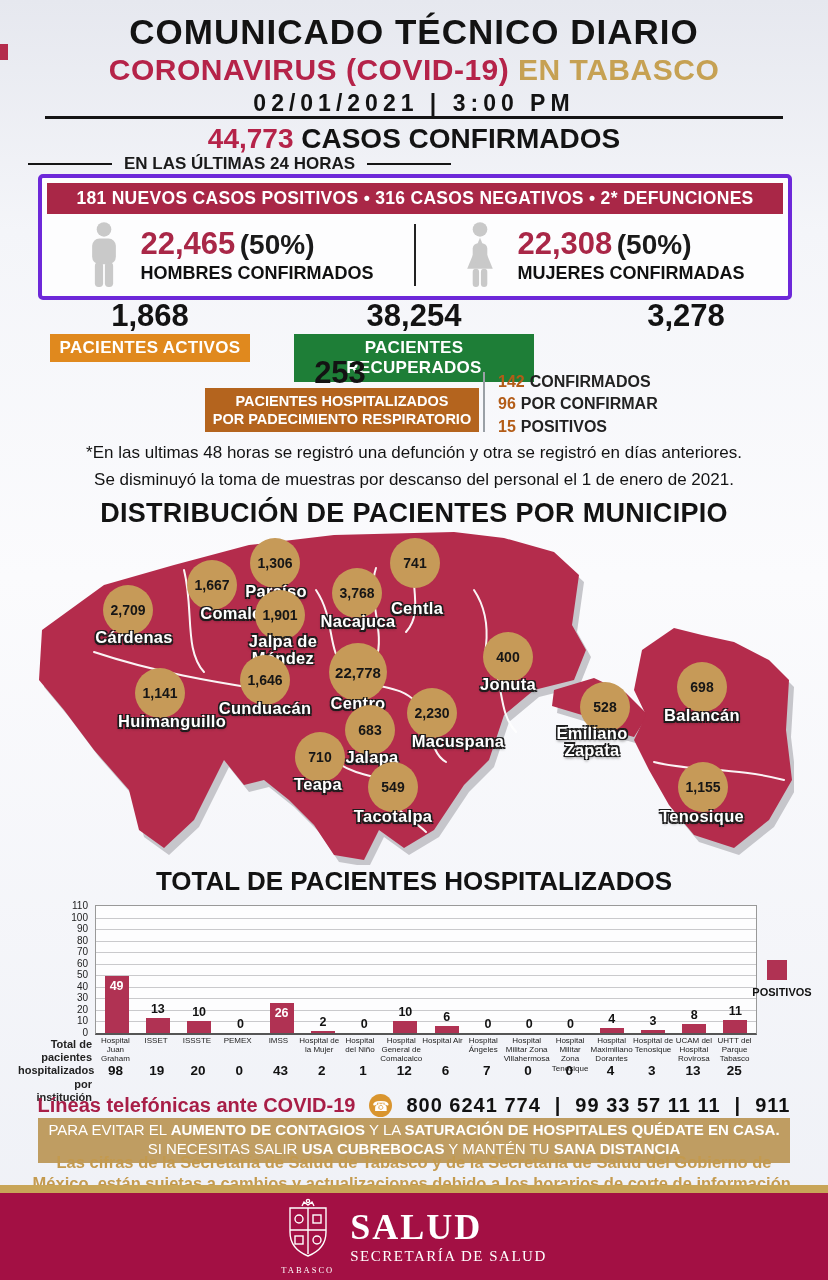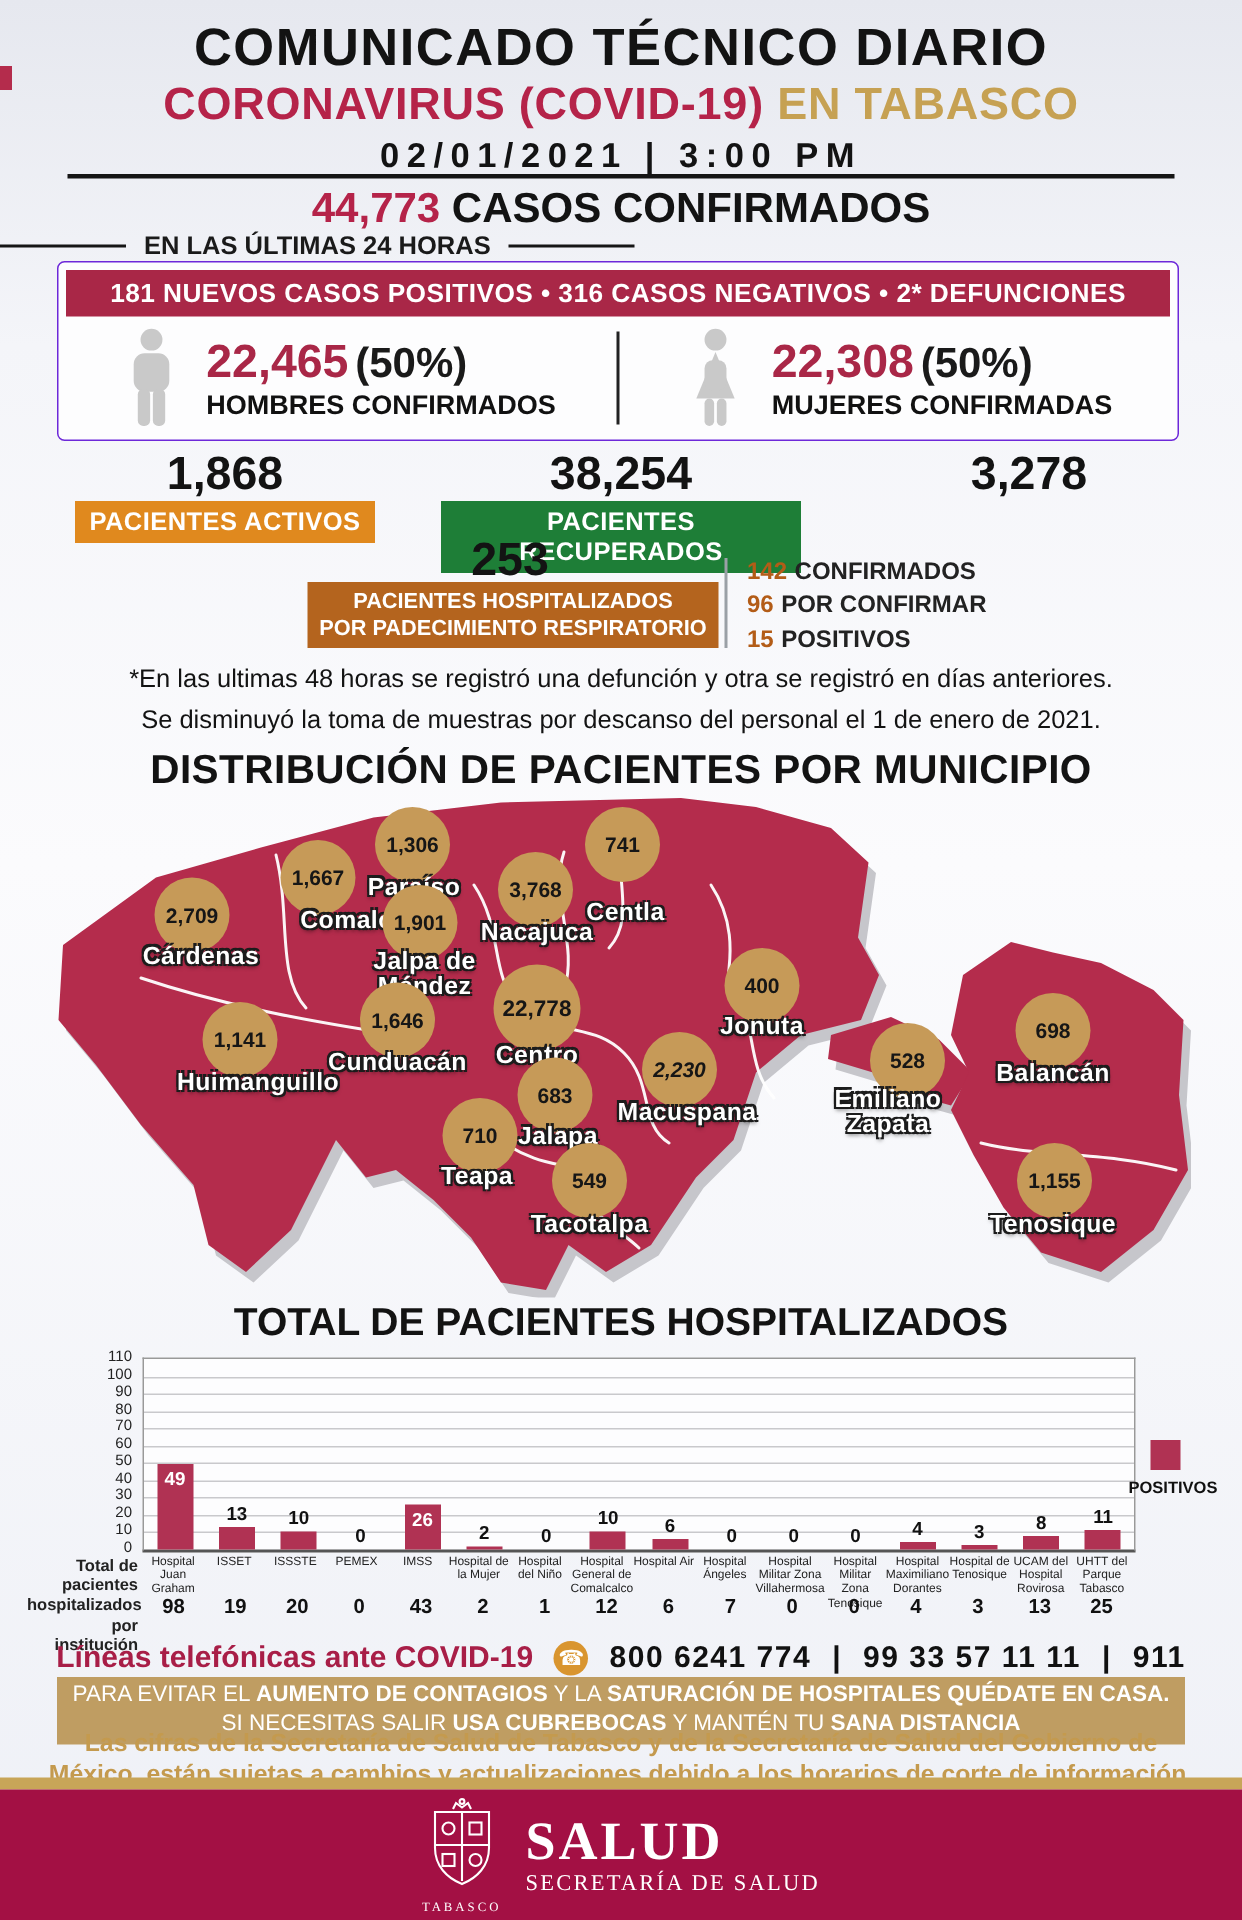--- a/index.html
+++ b/index.html
@@ -14,24 +14,24 @@
   .red-sliver{left:0;top:44px;width:8px;height:16px;background:#b42c4c;}
   .title{top:12px;font-size:35px;font-weight:700;letter-spacing:1px;color:#131313;}
   .subtitle{top:53px;font-size:30px;font-weight:700;letter-spacing:.5px;}
   .subtitle .red{color:#b52349;}
   .subtitle .gold{color:#c6a153;}
   .dateline{top:90px;font-size:23px;font-weight:700;letter-spacing:5px;color:#131313;}
   .hr1{top:116px;left:45px;right:45px;height:3px;background:#151515;}
   .confirmed{top:123px;font-size:28px;font-weight:700;color:#131313;}
   .confirmed .red{color:#b52349;}
   .last24{top:154px;display:flex;align-items:center;justify-content:center;gap:12px;
-          font-size:17px;font-weight:700;color:#1a1a1a;}
+          font-size:17px;font-weight:700;color:#1a1a1a;margin-left:28px;}
   .last24:before,.last24:after{content:"";width:84px;height:2px;background:#151515;}
   
-  .goldbox{left:38px;top:174px;width:746px;height:118px;border:1px solid #6d28d9;
+  .goldbox{left:38px;top:174px;width:746px;height:118px;border:4px solid #6d28d9;
            border-radius:5px;background:#fdfdfe;}
   .daily-banner{position:absolute;left:5px;right:5px;top:5px;height:31px;background:#a92747;
     color:#fff;font-size:17.5px;font-weight:700;display:flex;align-items:center;justify-content:center;
     letter-spacing:.3px;}
   .gender-row{position:absolute;left:0;right:0;top:38px;bottom:2px;display:flex;align-items:center;}
   .gender-half{flex:1;display:flex;align-items:center;justify-content:center;gap:16px;}
   .gender-div{width:2px;height:62px;background:#222;}
   .g-num{font-size:31px;font-weight:700;color:#a92747;}
   .g-pct{font-size:28px;font-weight:600;color:#1a1a1a;}
   .g-label{font-size:18px;font-weight:700;color:#111;margin-top:1px;text-align:center;}
@@ -219,21 +219,21 @@
       <div class="m-circle" style="left: 231px; top: 150px;">1,646</div>
       <div class="m-label" style="left: 231px; top: 179px;">Cunduacán</div>
       <div class="m-circle big" style="left: 324px; top: 142px;">22,778</div>
       <div class="m-label" style="left: 324px; top: 174px;">Centro</div>
       <div class="m-circle" style="left: 336px; top: 200px;">683</div>
       <div class="m-label" style="left: 338px; top: 228px;">Jalapa</div>
       <div class="m-circle" style="left: 286px; top: 227px;">710</div>
       <div class="m-label" style="left: 284px; top: 255px;">Teapa</div>
       <div class="m-circle" style="left: 359px; top: 257px;">549</div>
       <div class="m-label" style="left: 359px; top: 287px;">Tacotalpa</div>
-      <div class="m-circle" style="left: 419px; top: 183px; font-style: italic;">2,230</div>
+      <div class="m-circle" style="left: 398px; top: 183px;">2,230</div>
       <div class="m-label" style="left: 424px; top: 212px;">Macuspana</div>
       <div class="m-circle" style="left: 474px; top: 127px;">400</div>
       <div class="m-label" style="left: 474px; top: 155px;">Jonuta</div>
       <div class="m-circle" style="left: 571px; top: 177px;">528</div>
       <div class="m-label" style="left: 558px; top: 212px;">Emiliano
 Zapata</div>
       <div class="m-circle" style="left: 668px; top: 157px;">698</div>
       <div class="m-label" style="left: 668px; top: 186px;">Balancán</div>
       <div class="m-circle" style="left: 669px; top: 257px;">1,155</div>
       <div class="m-label" style="left: 668px; top: 287px;">Tenosique</div>

